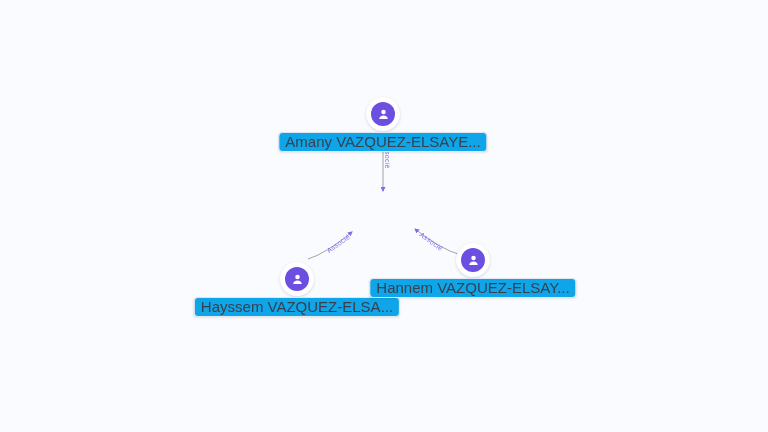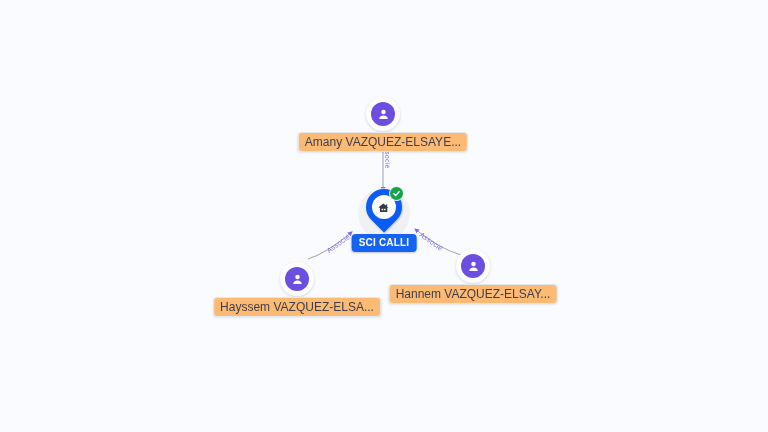--- a/index.html
+++ b/index.html
@@ -131,25 +131,25 @@
     align-items: center;
     justify-content: center;
   }
   .avatar svg { display: block; }
 
   .person-label {
     position: absolute;
     top: 35px;
     left: 50%;
     transform: translateX(-50%);
-    background: #fdba74;
+    background: #0ea5e9;
     border: 1px solid #e2e6ef;
     border-radius: 4px;
     color: #3a3f4b;
-    font-size: 12px;
+    font-size: 15px;
     line-height: 12px;
     white-space: nowrap;
     padding: 3px 6px;
     box-shadow: 0 1px 2px rgba(30,45,90,.10);
   }
 
   
   .edge-label {
     position: absolute;
     color: #7f6ae8;
@@ -199,43 +199,25 @@
     <div class="avatar-ring"></div>
     <div class="avatar">
       <svg width="15" height="15" viewBox="0 0 24 24" fill="#ffffff">
         <circle cx="12" cy="8" r="3.6"></circle>
         <path d="M5.2 19c0-3.6 3-5.6 6.8-5.6S18.8 15.4 18.8 19z"></path>
       </svg>
     </div>
     <div class="person-label">Hayssem VAZQUEZ-ELSA...</div>
   </div>
 
-  <div class="person-node" style="left:456px; top:249px;">
+  <div class="person-node" style="left:456px; top:243px;">
     <div class="avatar-ring"></div>
     <div class="avatar">
       <svg width="15" height="15" viewBox="0 0 24 24" fill="#ffffff">
         <circle cx="12" cy="8" r="3.6"></circle>
         <path d="M5.2 19c0-3.6 3-5.6 6.8-5.6S18.8 15.4 18.8 19z"></path>
       </svg>
     </div>
     <div class="person-label">Hannem VAZQUEZ-ELSAY...</div>
   </div>
 
-  <div class="company-node">
-    <div class="company-halo"></div>
-    <div class="pin">
-      <div class="pin-inner">
-        <svg width="15" height="15" viewBox="0 0 24 24" fill="#343a46">
-          <path d="M3 11.2 10 5.4l4.2 3.5V7.3h2.1v3.4l1.9 1.6h-1.7V19H4.7v-6.7H3z"></path>
-          <rect x="7.4" y="14.1" width="2.5" height="2.3" fill="#ffffff"></rect>
-          <rect x="11.1" y="14.1" width="2.5" height="2.3" fill="#ffffff"></rect>
-        </svg>
-      </div>
-    </div>
-    <div class="verified-badge">
-      <svg width="9" height="9" viewBox="0 0 24 24" fill="none" stroke="#ffffff" stroke-width="3.6" stroke-linecap="round" stroke-linejoin="round">
-        <path d="M5 12.5 L10 17.5 L19 7.5"></path>
-      </svg>
-    </div>
-    <div class="company-label">SCI CALLI</div>
-  </div>
 
 </div>
 
 </body></html>

